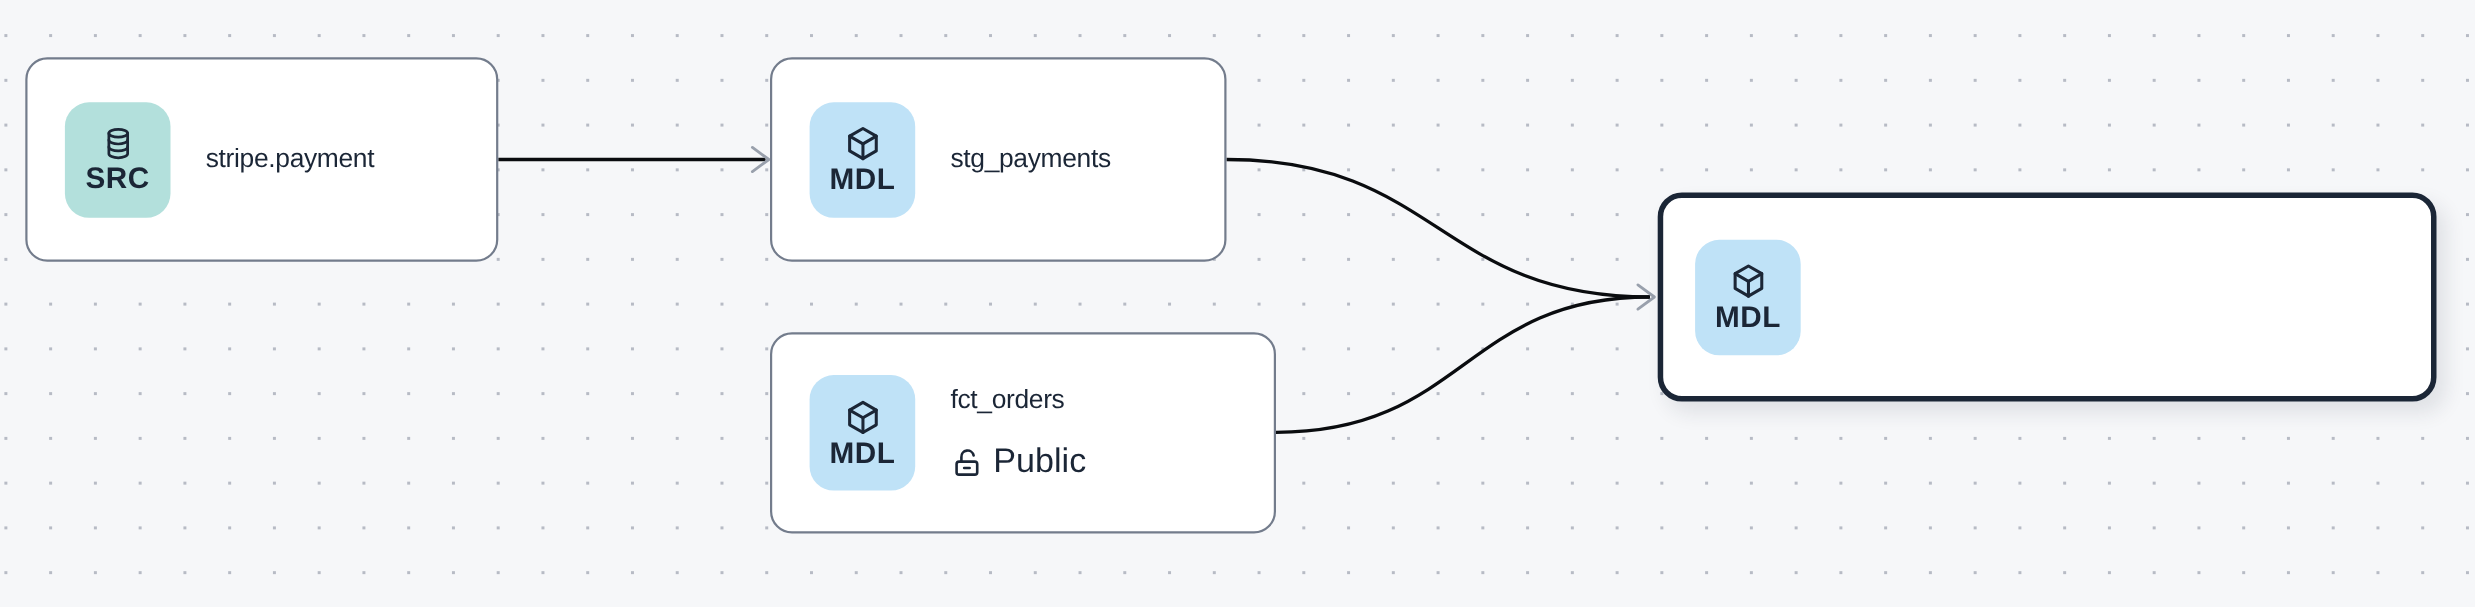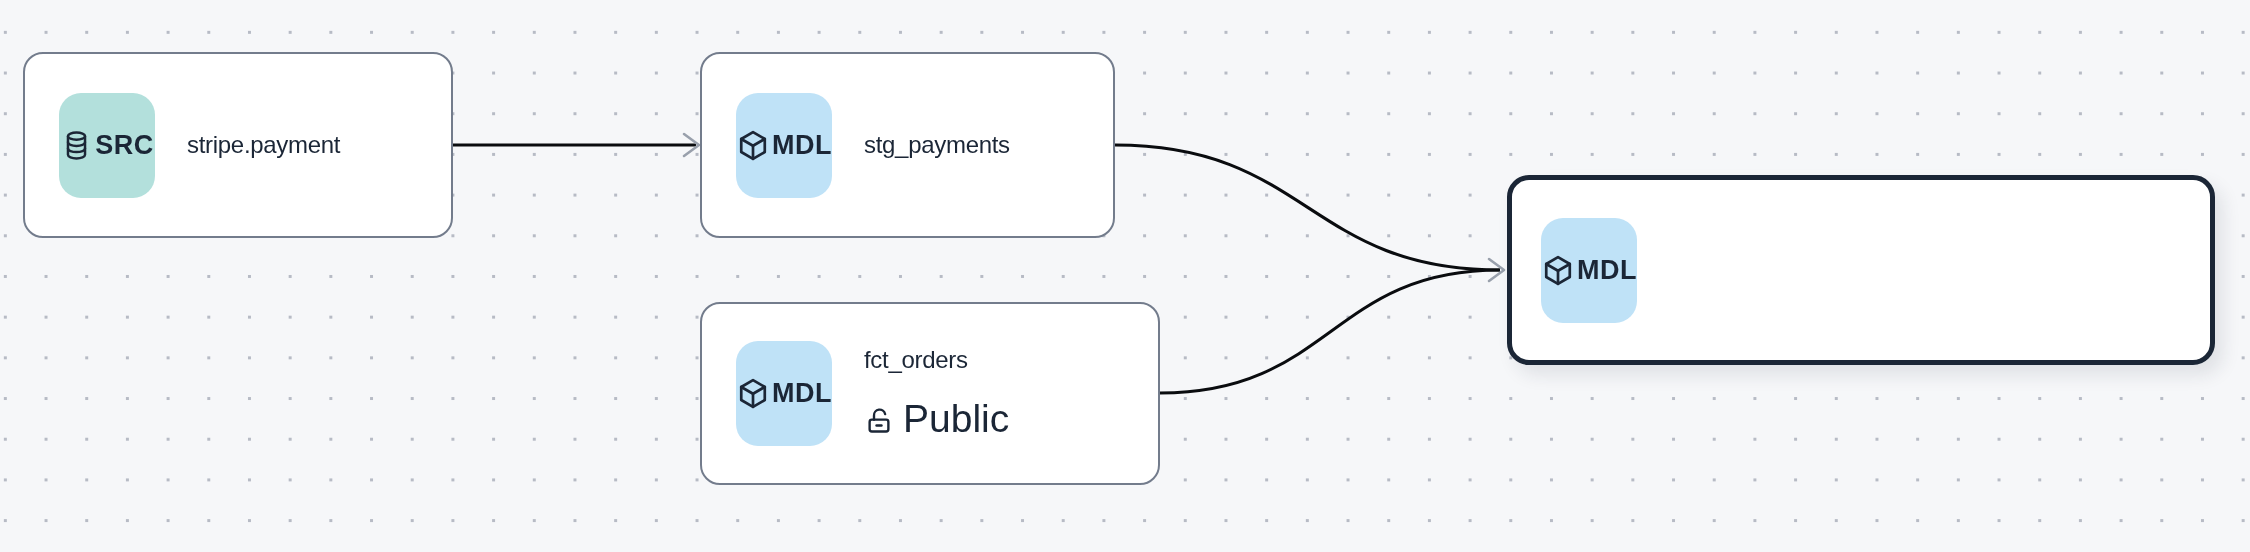--- a/index.html
+++ b/index.html
@@ -26,36 +26,36 @@
     padding-left:34px;gap:32px;
   }
   .node.selected{
     border:5px solid var(--selected_border);
     border-radius:22px;
     padding-left:29px;gap:30px;
     box-shadow:8px 10px 18px rgba(25,35,55,0.10);
   }
   .badge{
     width:96px;height:105px;border-radius:22px;flex-shrink:0;
-    display:flex;flex-direction:row;align-items:center;justify-content:center;
+    display:flex;flex-direction:column;align-items:center;justify-content:center;
     gap:2px;color:var(--title_text);
   }
   .badge svg{display:block;stroke:currentColor;fill:none;}
   .badge-label{
     font-size:27px;font-weight:700;letter-spacing:0.5px;
     color:var(--title_text);line-height:1;
   }
   .title{
     font-size:24px;letter-spacing:-0.3px;color:var(--title_text);
     white-space:nowrap;line-height:1.15;
   }
   .node-text{display:flex;flex-direction:column;gap:23px;}
   .meta-row{
     display:flex;align-items:center;gap:9px;
-    font-size:39px;color:var(--title_text);
+    font-size:31px;color:var(--title_text);
   }
   .meta-row svg{display:block;stroke:var(--title_text);fill:none;}
 </style>
 </head>
 <body>
 
 <div class="canvas">
 
   <svg class="edge-layer" viewBox="0 0 2250 552">
     <path class="edge" d="M453 145 H696"></path>

